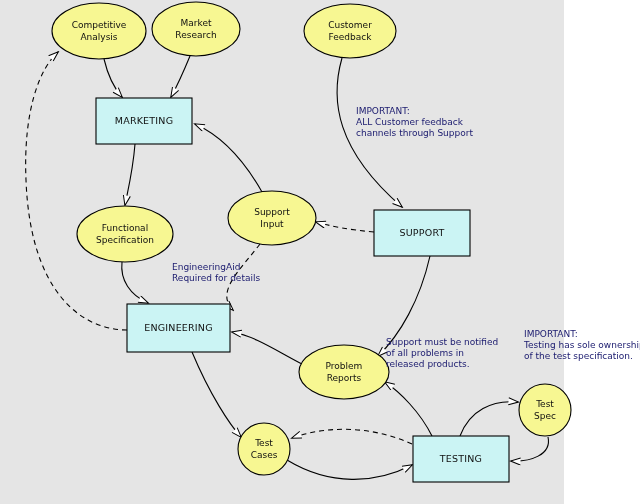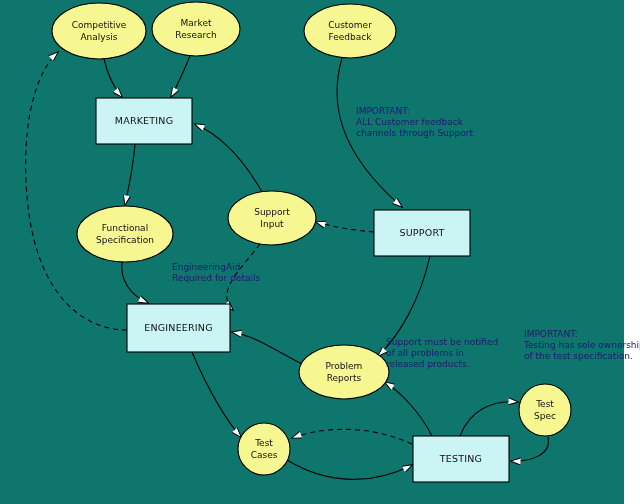--- a/index.html
+++ b/index.html
@@ -8,23 +8,23 @@
     background: #ffffff;
   }
   body {
     width: 640px;
     height: 504px;
     font-family: "DejaVu Sans", "Liberation Sans", sans-serif;
     overflow: hidden;
   }
   #diagram-root {
     position: relative;
-    width: 624px;
+    width: 564px;
     height: 504px;
-    background: #0f766e;
+    background: #e5e5e5;
   }
   svg#diagram-canvas {
     position: absolute;
     left: 0;
     top: 0;
     width: 640px;
     height: 504px;
     display: block;
   }
   .node-shape {

